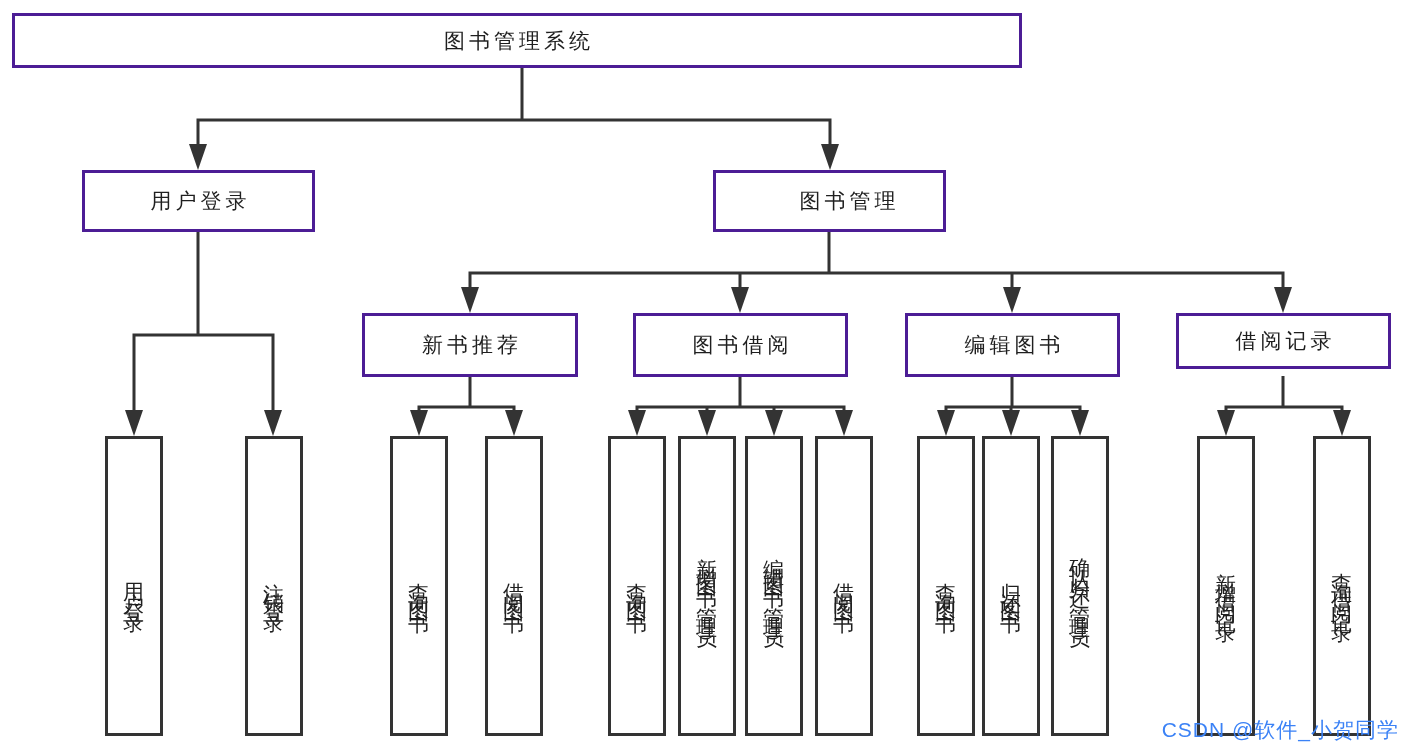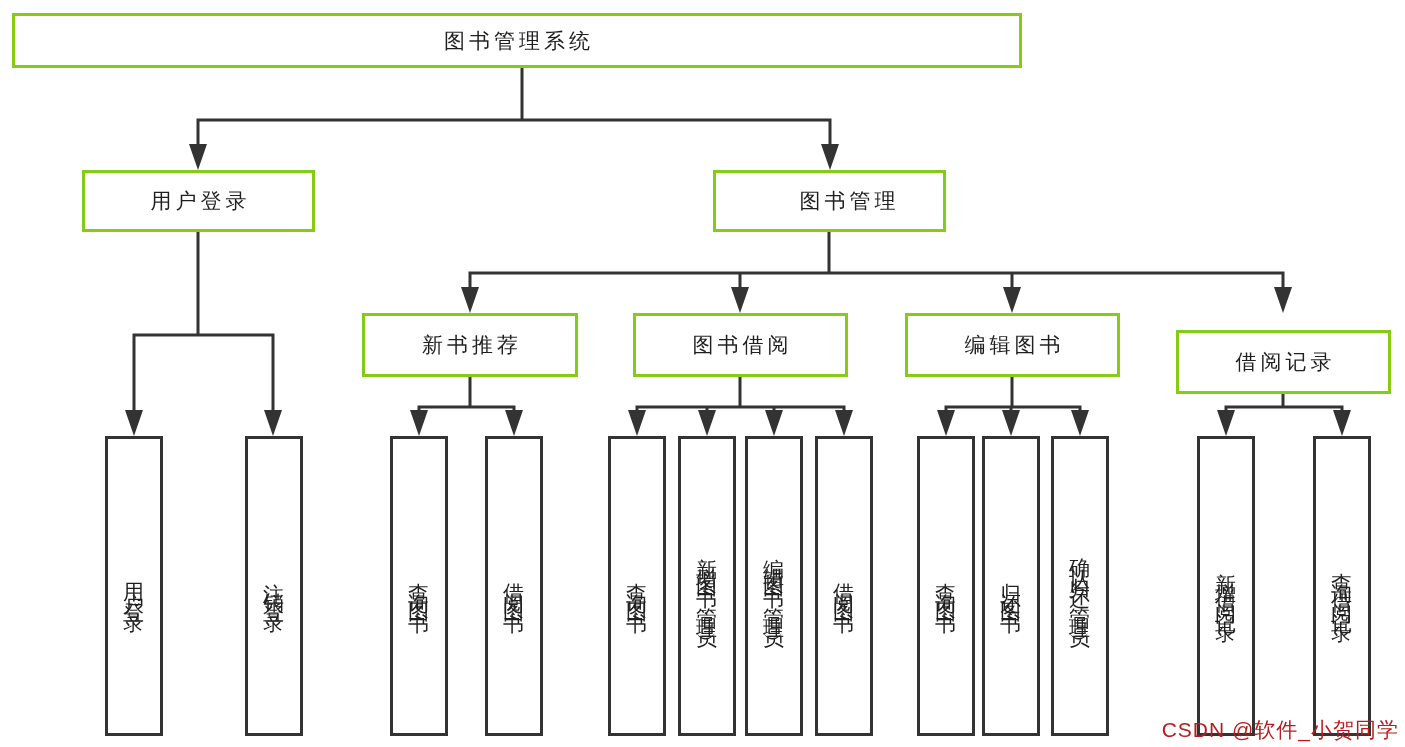--- a/index.html
+++ b/index.html
@@ -7,21 +7,21 @@
     position:relative;
     width:1405px;height:747px;
     background:#ffffff;
     font-family:"Liberation Sans","DejaVu Sans",sans-serif;
     overflow:hidden;
   }
   #wires{position:absolute;left:0;top:0;width:1405px;height:747px;}
   .node{
     position:absolute;
     box-sizing:border-box;
-    border:3px solid #84cc16;
+    border:3px solid #4c1d95;
     background:#ffffff;
     display:flex;align-items:center;justify-content:center;
     color:#1f1f1f;
     font-size:21px;
     letter-spacing:4px;
     text-indent:4px;
     white-space:nowrap;
     z-index:2;
   }
   .leaf{
@@ -39,21 +39,21 @@
     color:#1f1f1f;
     font-size:21px;
     letter-spacing:10px;
     line-height:1;
     max-height:292px;
   }
   .watermark{
     position:absolute;
     right:6px;bottom:3px;
     font-size:21px;
-    color:#b91c1c;
+    color:#3b82f6;
     letter-spacing:1px;
     z-index:5;
     white-space:nowrap;
     margin-top:8px;
   }
 </style>
 </head>
 <body>
 
 <div id="stage">
@@ -92,21 +92,21 @@
   </svg>
 
   <div class="node" style="left:12px;top:13px;width:1010px;height:55px;">图书管理系统</div>
 
   <div class="node" style="left:82px;top:170px;width:233px;height:62px;">用户登录</div>
   <div class="node" style="left:713px;top:170px;width:233px;height:62px;padding-left:36px;">图书管理</div>
 
   <div class="node" style="left:362px;top:313px;width:216px;height:64px;font-family:Liberation Mono, monospace;">新书推荐</div>
   <div class="node" style="left:633px;top:313px;width:215px;height:64px;">图书借阅</div>
   <div class="node" style="left:905px;top:313px;width:215px;height:64px;">编辑图书</div>
-  <div class="node" style="left:1176px;top:313px;width:215px;height:64px;margin-top:17px;">借阅记录</div>
+  <div class="node" style="left:1176px;top:313px;width:215px;height:56px;">借阅记录</div>
 
   <div class="leaf" style="left:105px;">
     <span class="vtext">用户登录</span>
   </div>
   <div class="leaf" style="left:245px;">
     <span class="vtext">注销登录</span>
   </div>
 
   <div class="leaf" style="left:390px;">
     <span class="vtext">查询图书</span>

